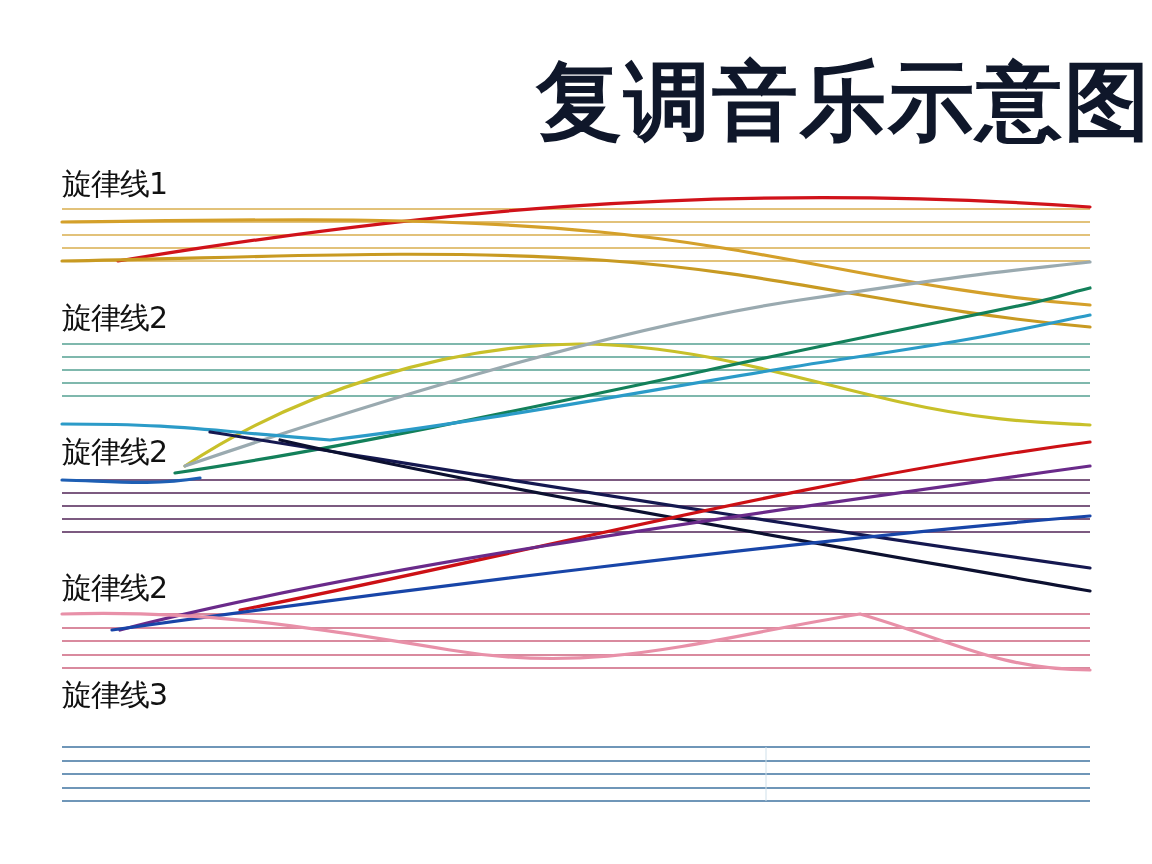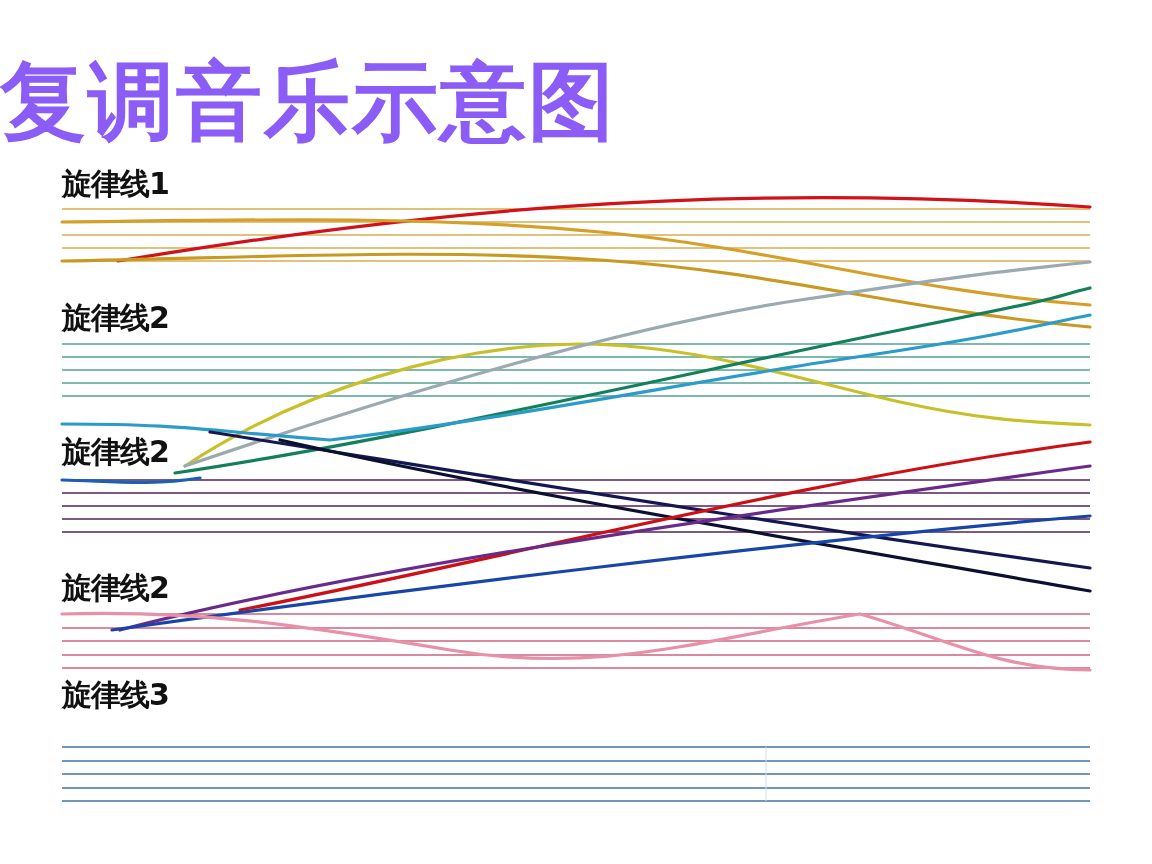--- a/index.html
+++ b/index.html
@@ -1,22 +1,22 @@
 <!DOCTYPE html>
 <html><head>
 <meta charset="utf-8">
 <style>
   html, body { margin:0; padding:0; background:#ffffff; }
   body { width:1152px; height:864px; position:relative; overflow:hidden;
          font-family:"DejaVu Sans", sans-serif; }
-  .title { position:absolute; left:0; top:44px; width:1152px; text-align:left;
-           font-size:86px; font-weight:bold; color:#8b5cf6; letter-spacing:2px;
+  .title { position:absolute; left:0; top:44px; width:1152px; text-align:right;
+           font-size:86px; font-weight:bold; color:#0f172a; letter-spacing:2px;
            font-family:"DejaVu Sans", sans-serif; }
   .staff-label { position:absolute; left:62px; font-size:30px; color:#111;
-                 font-family:"DejaVu Sans", sans-serif; letter-spacing:-1px;font-weight:bold; }
+                 font-family:"DejaVu Sans", sans-serif; letter-spacing:-1px; }
   svg.canvas { position:absolute; left:0; top:0; }
 </style>
 </head>
 <body>
 
 <div class="title">复调音乐示意图</div>
 
 <div class="staff-label" style="top:164px">旋律线1</div>
 <div class="staff-label" style="top:298px">旋律线2</div>
 <div class="staff-label" style="top:432px">旋律线2</div>

